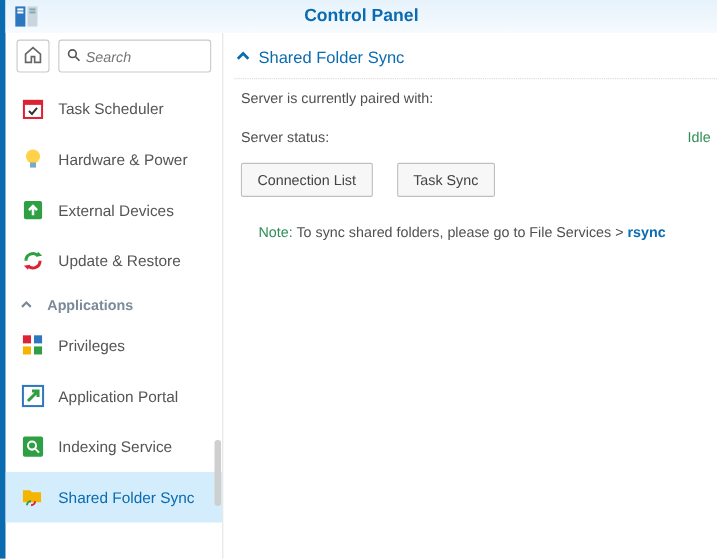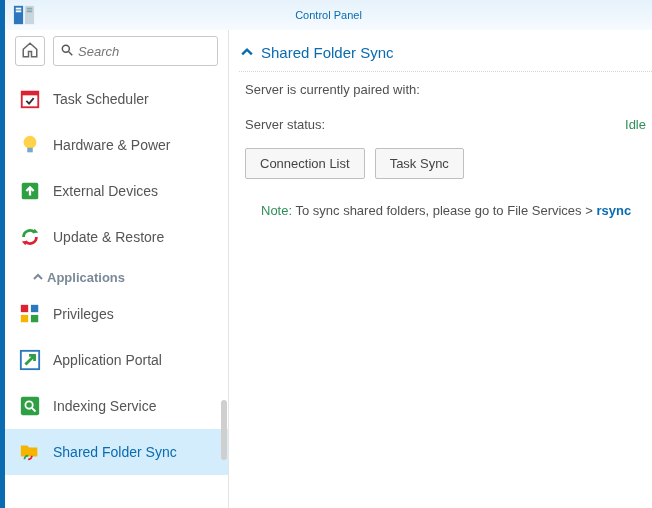--- a/index.html
+++ b/index.html
@@ -24,36 +24,36 @@
     background: linear-gradient(#e6f2fb, #f6fbff);
     display: flex;
     align-items: center;
     position: relative;
   }
   .header-title {
     position: absolute;
     left: 50%;
     transform: translateX(-50%);
     color: #0a6bb0;
-    font-weight: 400;
-    font-size: 11px;
+    font-weight: 700;
+    font-size: 16px;
   }
   .app-icon {
     margin-left: 8px;
     width: 22px;
     height: 22px;
     display:flex;
   }
   .body {
     flex: 1;
     display: flex;
     min-height: 0;
   }
   .sidebar {
-    width: 224px;
+    width: 198px;
     border-right: 1px solid #e4e4e4;
     display: flex;
     flex-direction: column;
     position: relative;
   }
   .toprow {
     display: flex;
     align-items: center;
     padding: 6px 10px;
     gap: 8px;
@@ -108,22 +108,22 @@
     width: 22px;
     height: 22px;
     display: flex;
     align-items: center;
     justify-content: center;
     flex-shrink: 0;
   }
   .section-header {
     display: flex;
     align-items: center;
-    gap: 4px;
-    padding: 10px 14px 6px 28px;
+    gap: 14px;
+    padding: 10px 14px 6px 14px;
     color: #7a8a99;
     font-weight: 700;
     font-size: 13px;
     cursor: pointer;
   }
   .chev {
     width: 10px; height: 10px;
     transform: rotate(180deg);
   }
   .scroll-indicator {
@@ -155,21 +155,21 @@
     display: flex;
     padding: 10px 6px;
     font-size: 13px;
     color: #505050;
     align-items: center;
   }
   .row .label { flex: 1; }
   .row .value { color: #2f8f56; }
   .btnrow {
     display: flex;
-    gap: 10px;
+    gap: 22px;
     padding: 6px;
   }
   .btn {
     border: 1px solid #bfbfbf;
     background: #f7f7f7;
     color: #444;
     font-size: 13px;
     padding: 7px 14px;
     border-radius: 2px;
     cursor: pointer;

